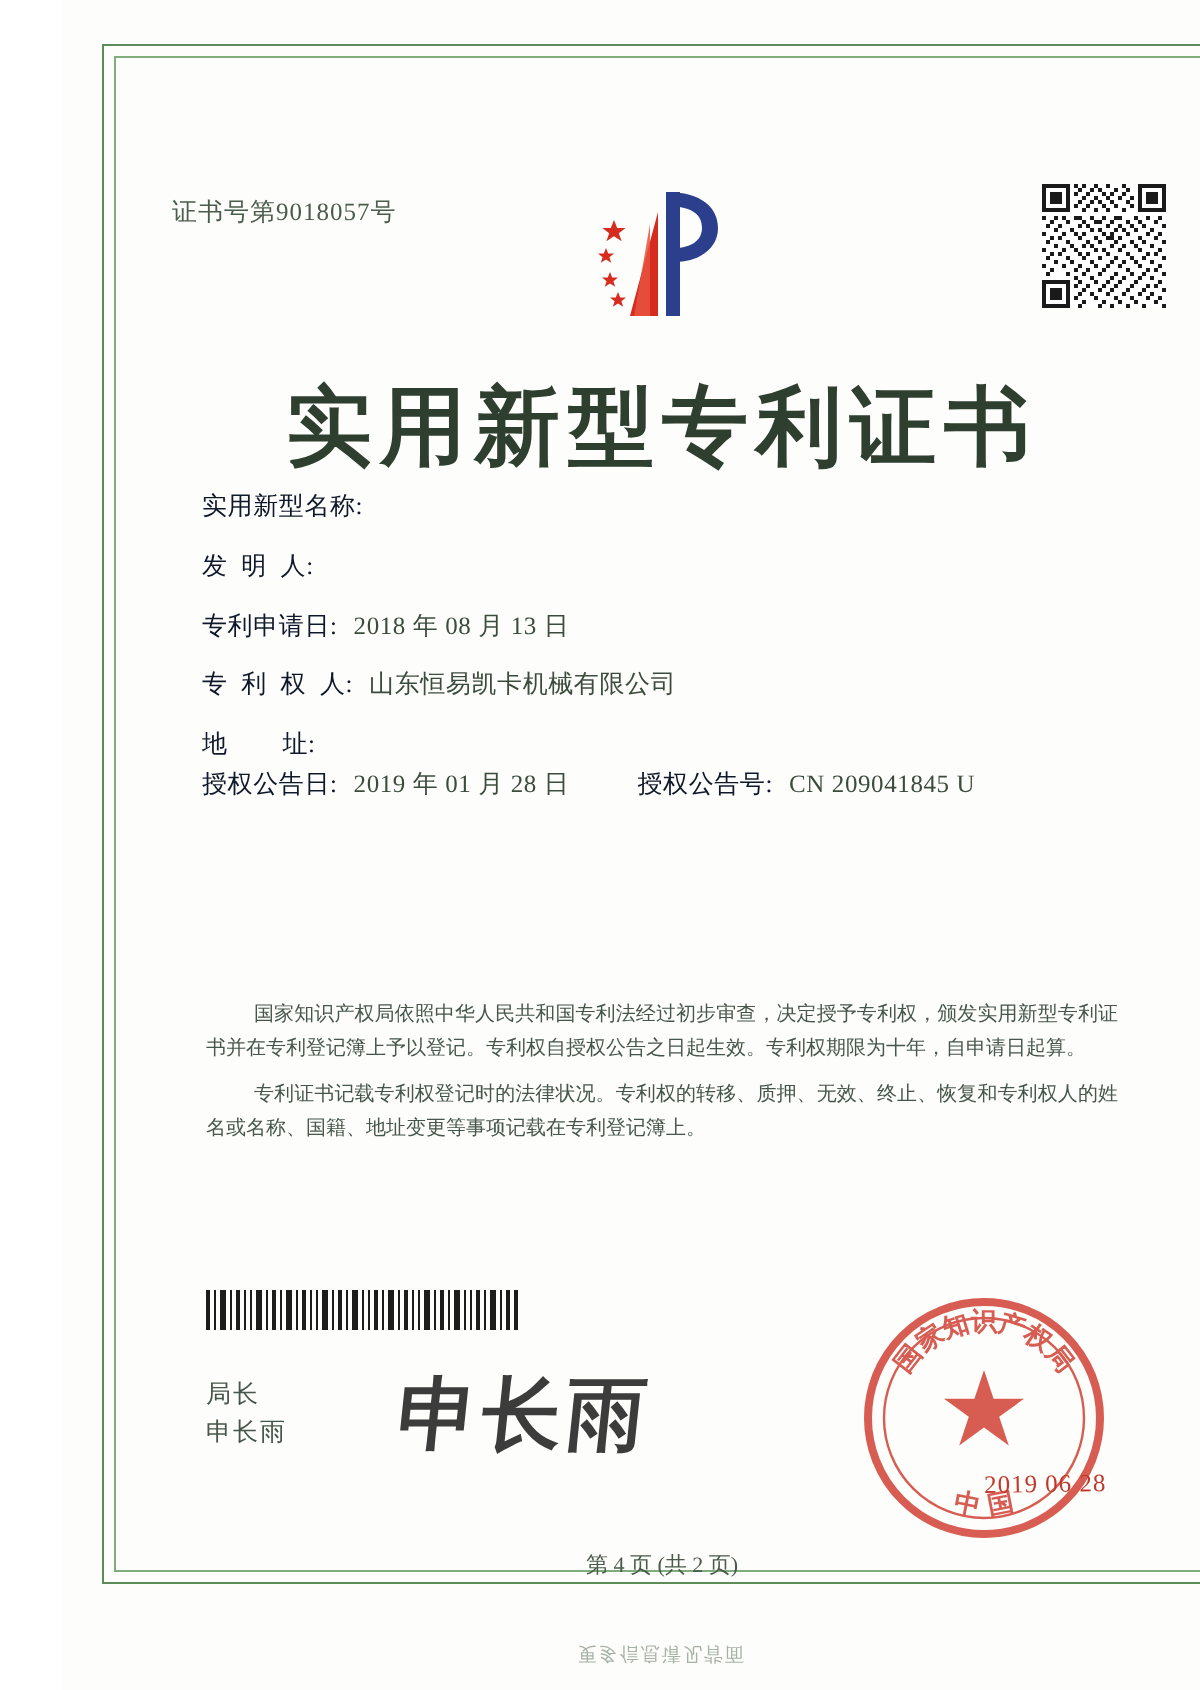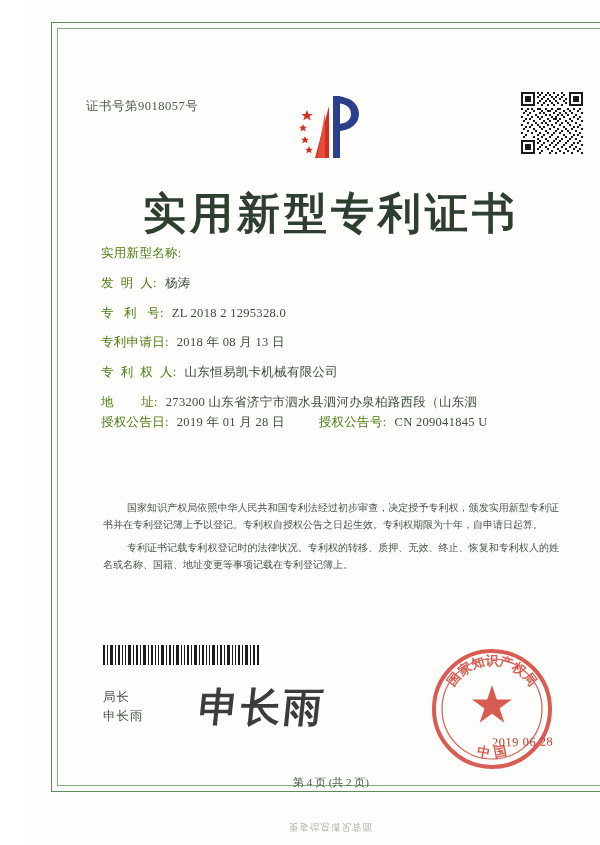--- a/index.html
+++ b/index.html
@@ -81,21 +81,21 @@
     color: #4a5a4a;
   }
   .frow {
     display: flex;
     align-items: flex-start;
     margin-bottom: 13.5px;
   }
   .flabel {
     flex: 0 0 auto;
     white-space: pre;
-    color: #4d7c0f;
+    color: #0f172a;
     letter-spacing: 0.3px;
   }
   .fvalue {
     flex: 1 1 auto;
     color: #3c4c3c;
     letter-spacing: 0.3px;
   }
   .frow.two-col .fvalue { flex: 0 0 auto; }
   .spacer-col {
     flex: 0 0 34px;
@@ -432,41 +432,35 @@
   <div class="doc-title">实用新型专利证书</div>
 
   <div class="fields">
 
     <div class="frow">
       <div class="flabel">实用新型名称:</div>
     </div>
 
     <div class="frow">
       <div class="flabel">发  明  人:</div>
-      <div class="fvalue" style="margin-left:8px">杨涛</div>
     </div>
 
-    <div class="frow">
-      <div class="flabel">专   利   号:</div>
-      <div class="fvalue" style="margin-left:8px">ZL 2018 2 1295328.0</div>
-    </div>
 
     <div class="frow">
       <div class="flabel">专利申请日:</div>
       <div class="fvalue" style="margin-left:8px">2018 年 08 月 13 日</div>
     </div>
 
     <div class="frow">
       <div class="flabel">专  利  权  人:</div>
       <div class="fvalue" style="margin-left:8px">山东恒易凯卡机械有限公司</div>
     </div>
 
     <div class="frow" style="margin-bottom:4px">
       <div class="flabel">地        址:</div>
-      <div class="fvalue" style="margin-left:8px">273200  山东省济宁市泗水县泗河办泉柏路西段（山东泗</div>
     </div>
 
     <div class="frow two-col">
       <div class="flabel">授权公告日:</div>
       <div class="fvalue" style="margin-left:8px">2019 年 01 月 28 日</div>
       <div class="spacer-col"></div>
       <div class="flabel">授权公告号:</div>
       <div class="fvalue" style="margin-left:8px">CN 209041845 U</div>
     </div>
 

